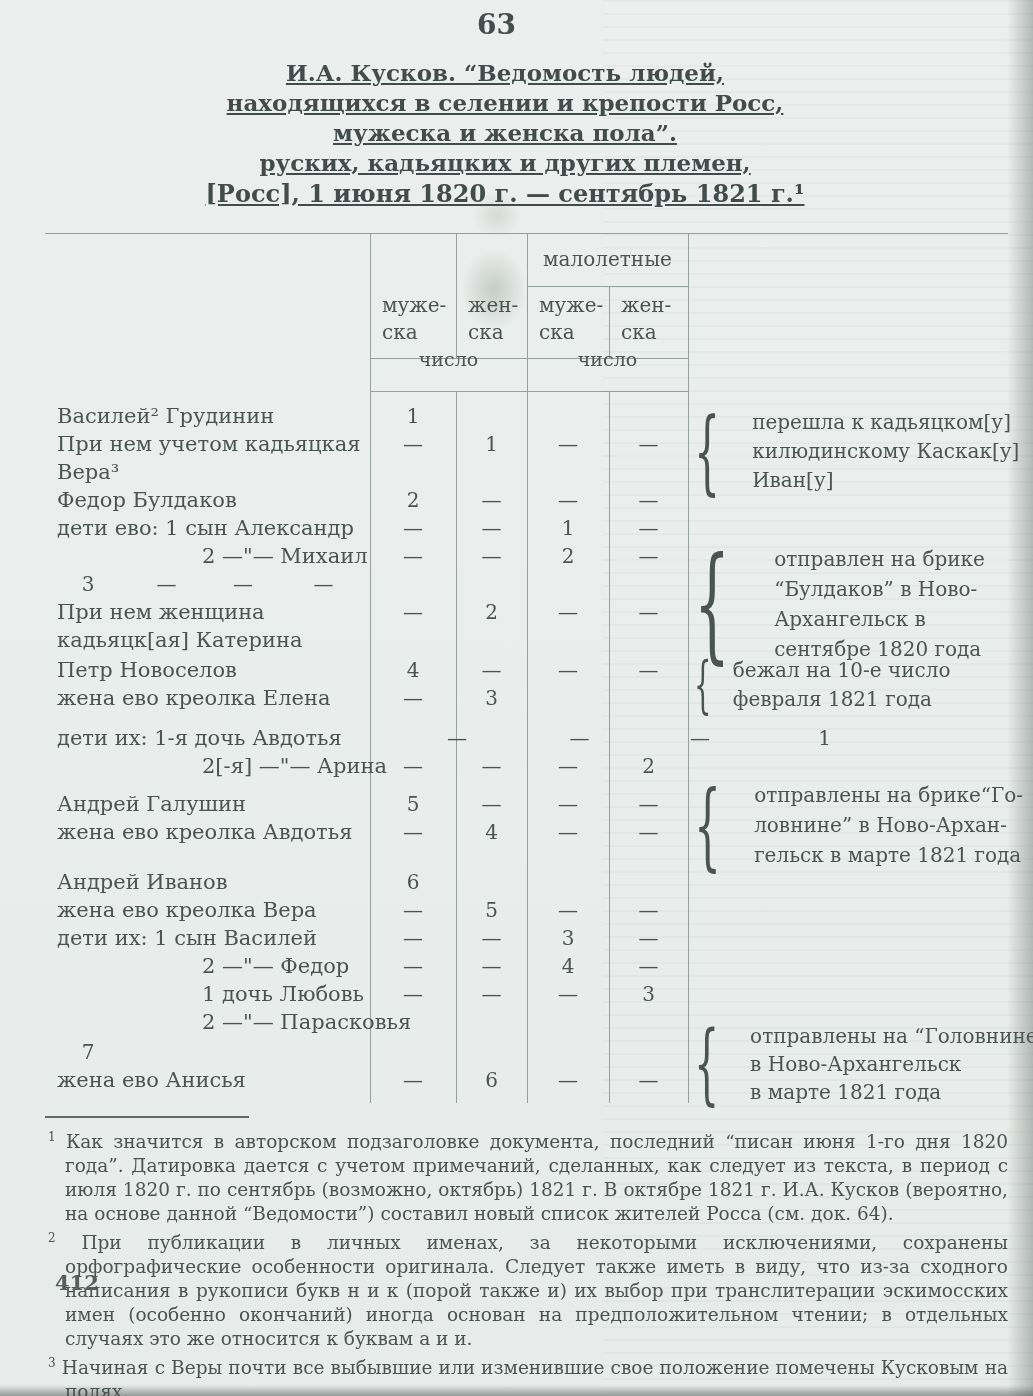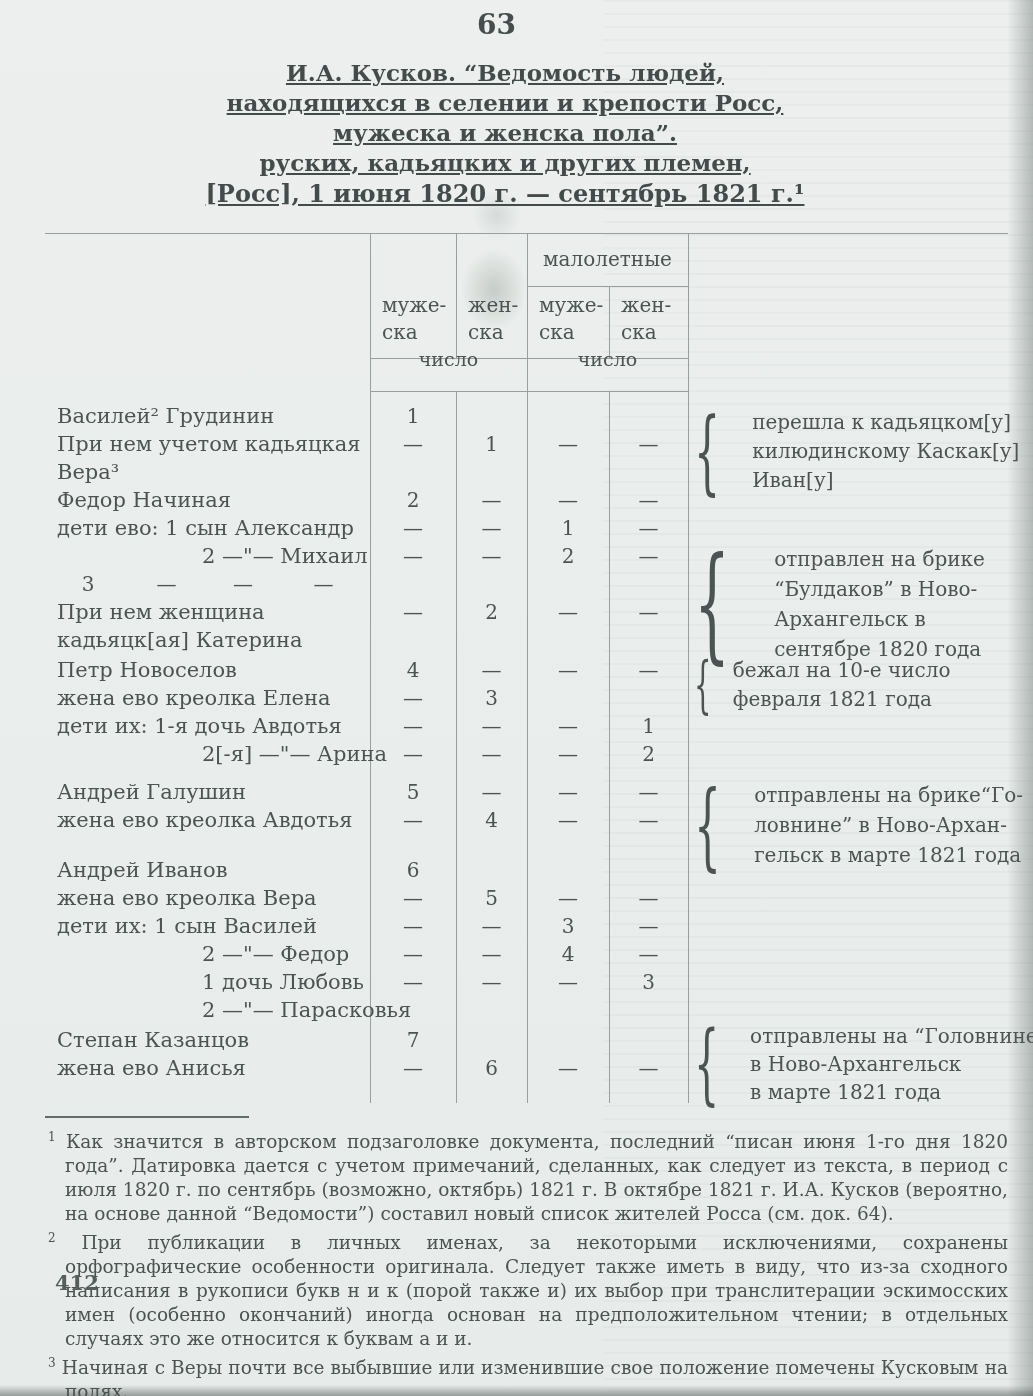--- a/index.html
+++ b/index.html
@@ -122,21 +122,21 @@
         <div class="tc tc4">—</div>
       </div>
       <div class="trow">
         <div class="tname">Вера³</div>
         <div class="tc tc1"></div>
         <div class="tc tc2"></div>
         <div class="tc tc3"></div>
         <div class="tc tc4"></div>
       </div>
       <div class="trow">
-        <div class="tname">Федор Начиная</div>
+        <div class="tname">Федор Булдаков</div>
         <div class="tc tc1">2</div>
         <div class="tc tc2">—</div>
         <div class="tc tc3">—</div>
         <div class="tc tc4">—</div>
       </div>
       <div class="trow">
         <div class="tname">дети ево: 1 сын Александр</div>
         <div class="tc tc1">—</div>
         <div class="tc tc2">—</div>
         <div class="tc tc3">1</div>
@@ -176,21 +176,21 @@
         <div class="tc tc3">—</div>
         <div class="tc tc4">—</div>
       </div>
       <div class="trow">
         <div class="tname">жена ево креолка Елена</div>
         <div class="tc tc1">—</div>
         <div class="tc tc2">3</div>
         <div class="tc tc3"></div>
         <div class="tc tc4"></div>
       </div>
-      <div class="trow" style="margin-top: 0;">
+      <div class="trow" style="margin-top: 12px; gap: 44px;">
         <div class="tname">дети их: 1-я дочь Авдотья</div>
         <div class="tc tc1">—</div>
         <div class="tc tc2">—</div>
         <div class="tc tc3">—</div>
         <div class="tc tc4">1</div>
       </div>
       <div class="trow">
         <div class="tname indent">2[-я] —"— Арина</div>
         <div class="tc tc1">—</div>
         <div class="tc tc2">—</div>
@@ -247,21 +247,20 @@
         <div class="tc tc4">3</div>
       </div>
       <div class="trow">
         <div class="tname indent">2 —"— Парасковья</div>
         <div class="tc tc1"></div>
         <div class="tc tc2"></div>
         <div class="tc tc3"></div>
         <div class="tc tc4"></div>
       </div>
       <div class="trow" style="margin-top: 2px;">
-        <div class="tname">Степан Казанцов</div>
         <div class="tc tc1">7</div>
         <div class="tc tc2"></div>
         <div class="tc tc3"></div>
         <div class="tc tc4"></div>
       </div>
       <div class="trow">
         <div class="tname">жена ево Анисья</div>
         <div class="tc tc1">—</div>
         <div class="tc tc2">6</div>
         <div class="tc tc3">—</div>

